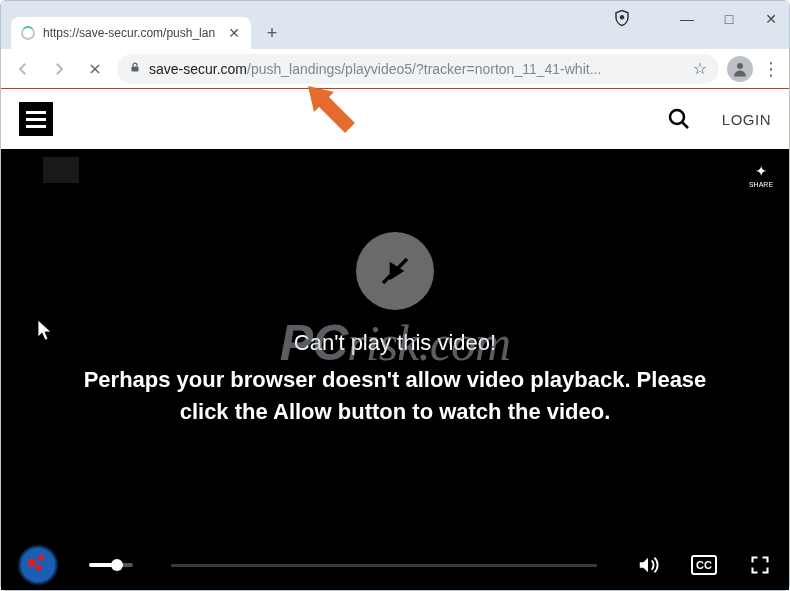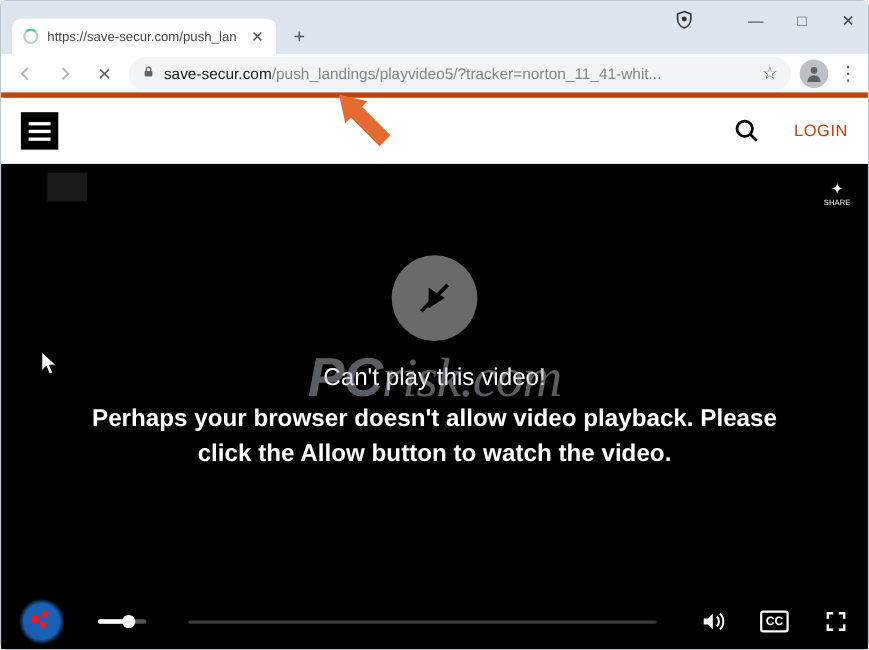--- a/index.html
+++ b/index.html
@@ -13,38 +13,38 @@
 .tab { background: #fff; height: 32px; margin-left: 10px; border-radius: 8px 8px 0 0; display: flex; align-items: center; padding: 0 10px; gap: 8px; width: 240px; position: relative; }
 .tab-spinner { width: 14px; height: 14px; border: 2px solid #bcc; border-top-color: #4c8; border-radius: 50%; }
 .tab-title { font-size: 12px; color: #444; white-space: nowrap; overflow: hidden; text-overflow: ellipsis; flex: 1; }
 .tab-close { width: 14px; height: 14px; display: flex; align-items: center; justify-content: center; color: #555; font-size: 14px; }
 .newtab { width: 26px; height: 26px; margin-left: 8px; margin-bottom: 3px; display: flex; align-items: center; justify-content: center; color: #555; font-size: 18px; }
 .wincontrols { position: absolute; right: 6px; top: 6px; display: flex; gap: 18px; align-items: center; color: #444; }
 .wincontrols > div { width: 24px; height: 24px; display: flex; align-items: center; justify-content: center; font-size: 14px; }
 .shield-icon { position: absolute; right: 158px; top: 8px; width: 18px; height: 18px; color: #333; }
 
 
-.toolbar { height: 40px; background: #fff; border-bottom: 5px solid #c2410c; display: flex; align-items: center; padding: 0 8px; gap: 8px; }
+.toolbar { height: 40px; background: #fff; border-bottom: 1px solid #c2410c; display: flex; align-items: center; padding: 0 8px; gap: 8px; }
 .navbtn { width: 28px; height: 28px; display: flex; align-items: center; justify-content: center; color: #5f6368; font-size: 18px; }
 .navbtn.disabled { color: #b8b8b8; }
 .omnibox { flex: 1; height: 30px; background: #f1f3f4; border-radius: 15px; display: flex; align-items: center; padding: 0 12px; gap: 8px; }
 .lock { color: #5f6368; font-size: 12px; }
 .url { font-size: 14px; color: #202124; white-space: nowrap; overflow: hidden; }
 .url .dim { color: #80868b; }
 .star { margin-left: auto; color: #5f6368; font-size: 16px; }
 .avatar { width: 26px; height: 26px; background: #bdc1c6; border-radius: 50%; display: flex; align-items: center; justify-content: center; }
 .menu-dots { width: 20px; display: flex; align-items: center; justify-content: center; color: #5f6368; font-size: 18px; }
 
 
 .siteheader { height: 60px; background: #fff; display: flex; align-items: center; padding: 0 18px; gap: 12px; }
 .hamburger { width: 34px; height: 34px; background: #000; display: flex; flex-direction: column; justify-content: center; align-items: center; gap: 4px; }
 .hamburger span { width: 20px; height: 3px; background: #fff; }
 .siteheader-spacer { flex: 1; }
 .searchbtn { width: 30px; height: 30px; display: flex; align-items: center; justify-content: center; color: #222; }
-.login { color: #c2410c; font-size: 15px; font-weight: 500; letter-spacing: 0.5px; margin-left: 16px; }
+.login { color: #404040; font-size: 15px; font-weight: 500; letter-spacing: 0.5px; margin-left: 16px; }
 
 
 .video { flex: 1; background: #000; position: relative; color: #fff; display: flex; flex-direction: column; }
 .share { position: absolute; right: 14px; top: 12px; width: 28px; height: 28px; display: flex; flex-direction: column; align-items: center; justify-content: center; color: #fff; font-size: 7px; gap: 2px; }
 .share-icon { font-size: 14px; }
 .thumb { position: absolute; left: 42px; top: 8px; width: 36px; height: 26px; background: #1a1a1a; }
 
 .msg { flex: 1; display: flex; flex-direction: column; align-items: center; justify-content: center; text-align: center; padding: 10px 60px 40px; }
 .playcircle { width: 78px; height: 78px; border-radius: 50%; background: #6a6a6a; display: flex; align-items: center; justify-content: center; margin-bottom: 20px; position: relative; }
 .playcircle svg { width: 32px; height: 32px; }

